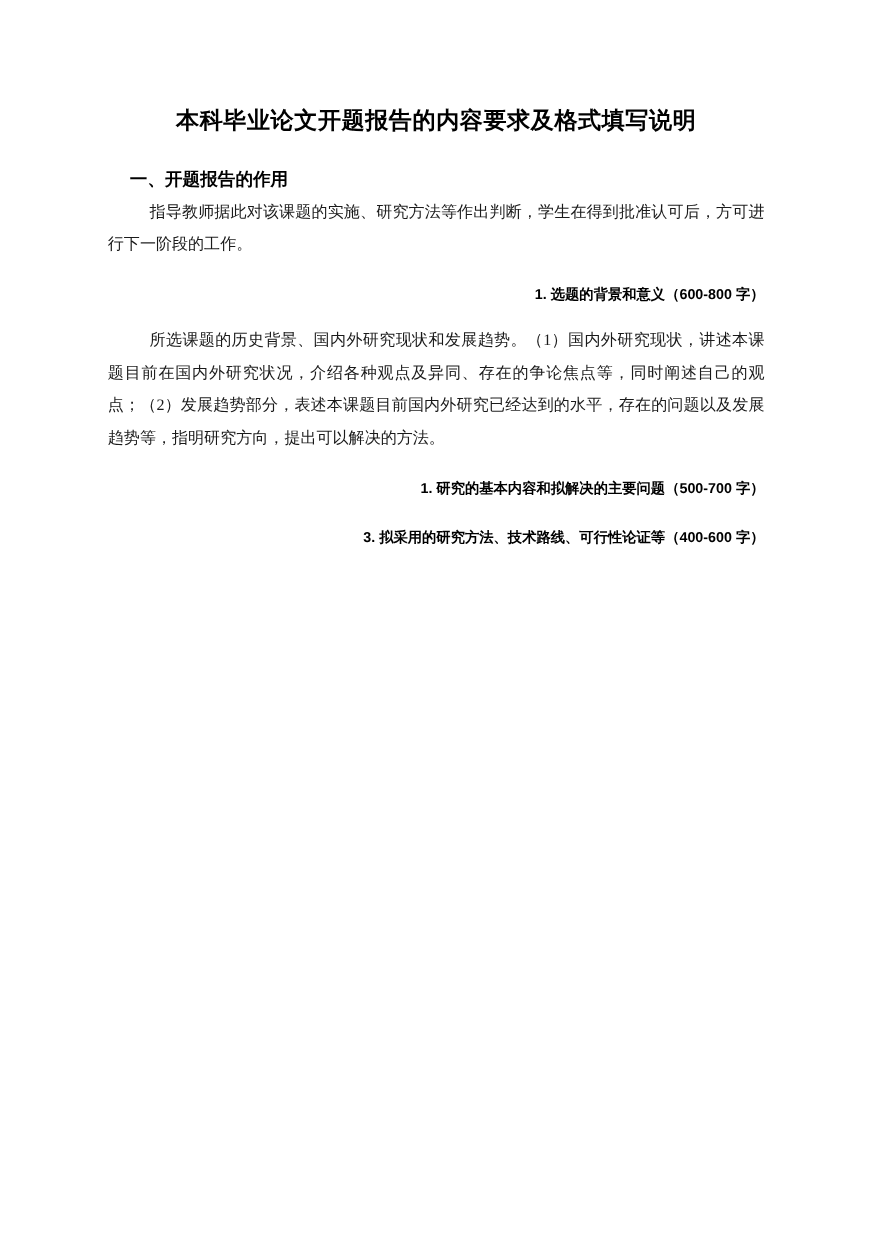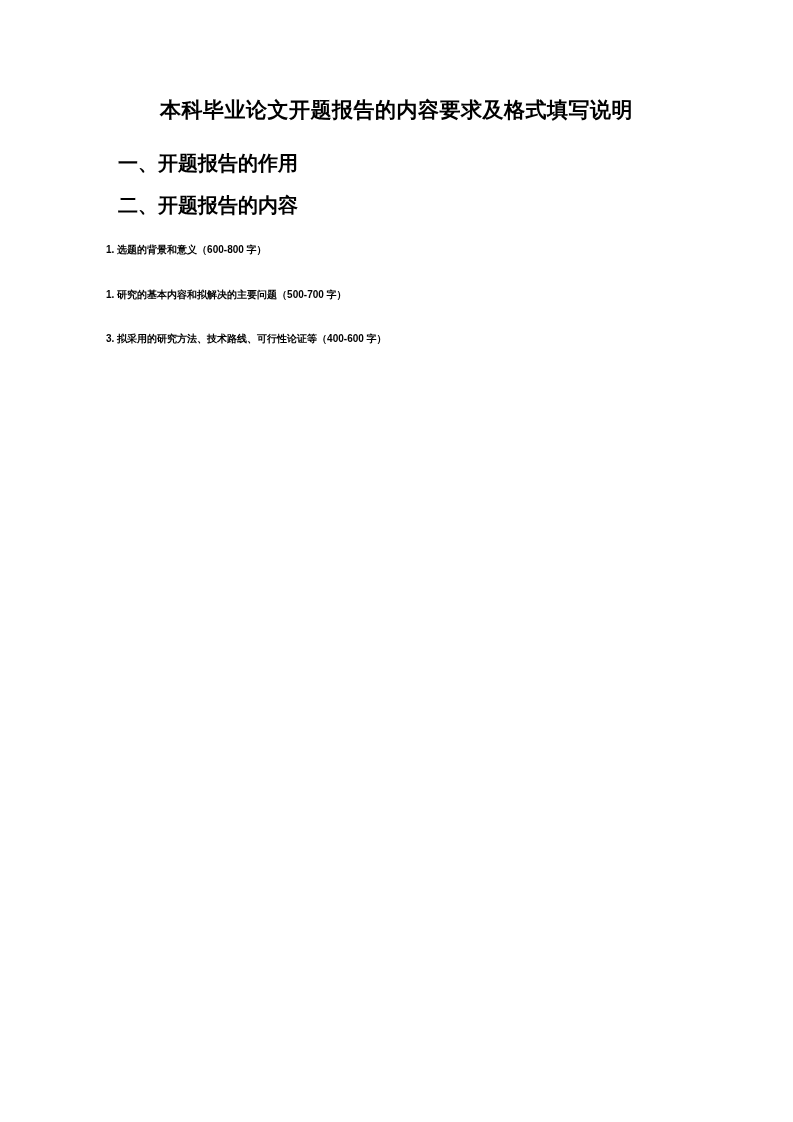--- a/index.html
+++ b/index.html
@@ -24,45 +24,47 @@
     font-size: 21px;
     line-height: 31px;
     text-align: center;
     margin: 0 0 24px 0;
     letter-spacing: 0.5px;
     white-space: nowrap;
   }
   .h2 {
     font-family: "Liberation Sans", "DejaVu Sans", sans-serif;
     font-weight: bold;
-    font-size: 20px;
+    font-size: 16px;
     line-height: 29.5px;
     margin: 12px 0 0 20px;
   }
   .h3 {
     font-family: "Liberation Sans", "DejaVu Sans", sans-serif;
     font-weight: bold;
-    font-size: 10px;
+    font-size: 13px;
     line-height: 29.5px;
     margin: 15px 0 14px 8px;
+    text-align: right;
   }
   .p {
     font-size: 14.6px;
     line-height: 29.5px;
     margin: 0;
     text-indent: 38px;
     text-align: justify;
     color: #1a1a1a;
   }
 </style>
 </head>
 <body>
 
 <div class="page">
   <h1 class="doc-title">本科毕业论文开题报告的内容要求及格式填写说明</h1>
   <div id="content">
       <div class="h2">一、开题报告的作用</div>
-      <div class="h2">二、开题报告的内容</div>
+      <p class="p">指导教师据此对该课题的实施、研究方法等作出判断，学生在得到批准认可后，方可进行下一阶段的工作。</p>
       <div class="h3">1. 选题的背景和意义（600-800 字）</div>
+      <p class="p">所选课题的历史背景、国内外研究现状和发展趋势。（1）国内外研究现状，讲述本课题目前在国内外研究状况，介绍各种观点及异同、存在的争论焦点等，同时阐述自己的观点；（2）发展趋势部分，表述本课题目前国内外研究已经达到的水平，存在的问题以及发展趋势等，指明研究方向，提出可以解决的方法。</p>
       <div class="h3">1. 研究的基本内容和拟解决的主要问题（500-700 字）</div>
       <div class="h3">3. 拟采用的研究方法、技术路线、可行性论证等（400-600 字）</div>
     </div>
 </div>
 
 </body></html>

